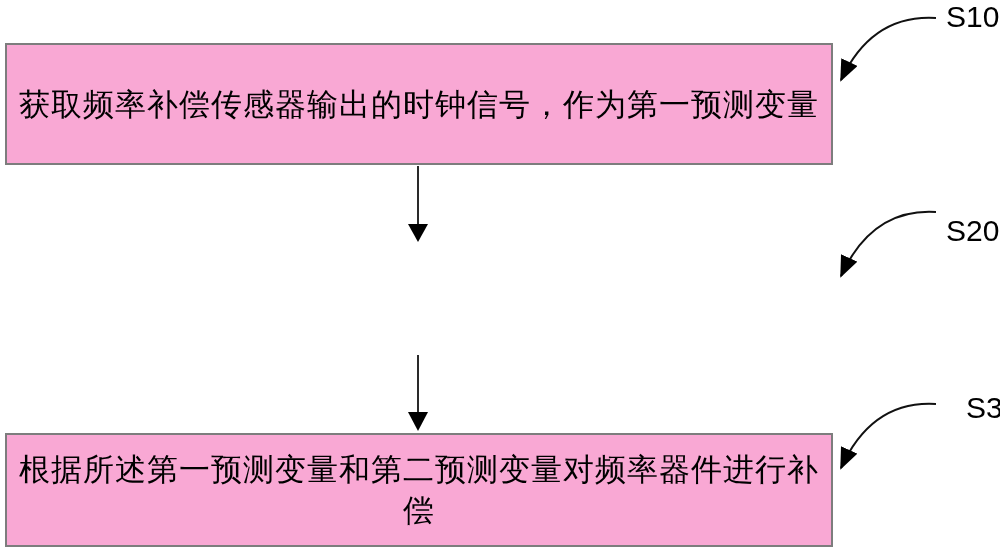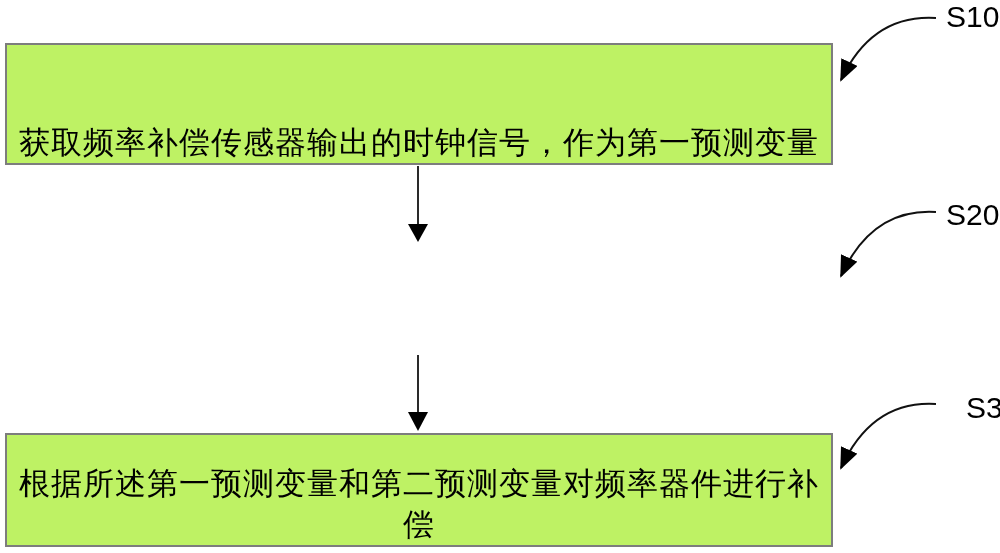--- a/index.html
+++ b/index.html
@@ -14,25 +14,25 @@
     background: #ffffff;
     overflow: hidden;
     font-family: "Liberation Serif", "DejaVu Serif", serif;
   }
   .step-box {
     position: absolute;
     left: 5px;
     width: 828px;
     box-sizing: border-box;
     border: 2px solid #7d7d7d;
-    background: #bef264;
+    background: #f9a8d4;
     display: flex;
     flex-direction: column;
     align-items: center;
-    justify-content: flex-end;
+    justify-content: center;
     color: #000000;
   }
   .step-box .line {
     font-size: 31px;
     line-height: 41px;
     letter-spacing: 1px;
     text-align: center;
     white-space: nowrap;
     color: #000000;
   }
@@ -43,21 +43,21 @@
   .step-label {
     position: absolute;
     left: 946px;
     color: #000000;
     font-family: "Liberation Sans", "DejaVu Sans", sans-serif;
     font-size: 30px;
     line-height: 30px;
     font-weight: 400;
   }
   #label-s10 { top: 2px; }
-  #label-s20 { top: 200px; }
+  #label-s20 { top: 216px; }
   #label-s30 { top: 393px; margin-left: 20px; }
 
   svg.overlay {
     position: absolute;
     left: 0;
     top: 0;
     width: 1000px;
     height: 553px;
     pointer-events: none;
   }

